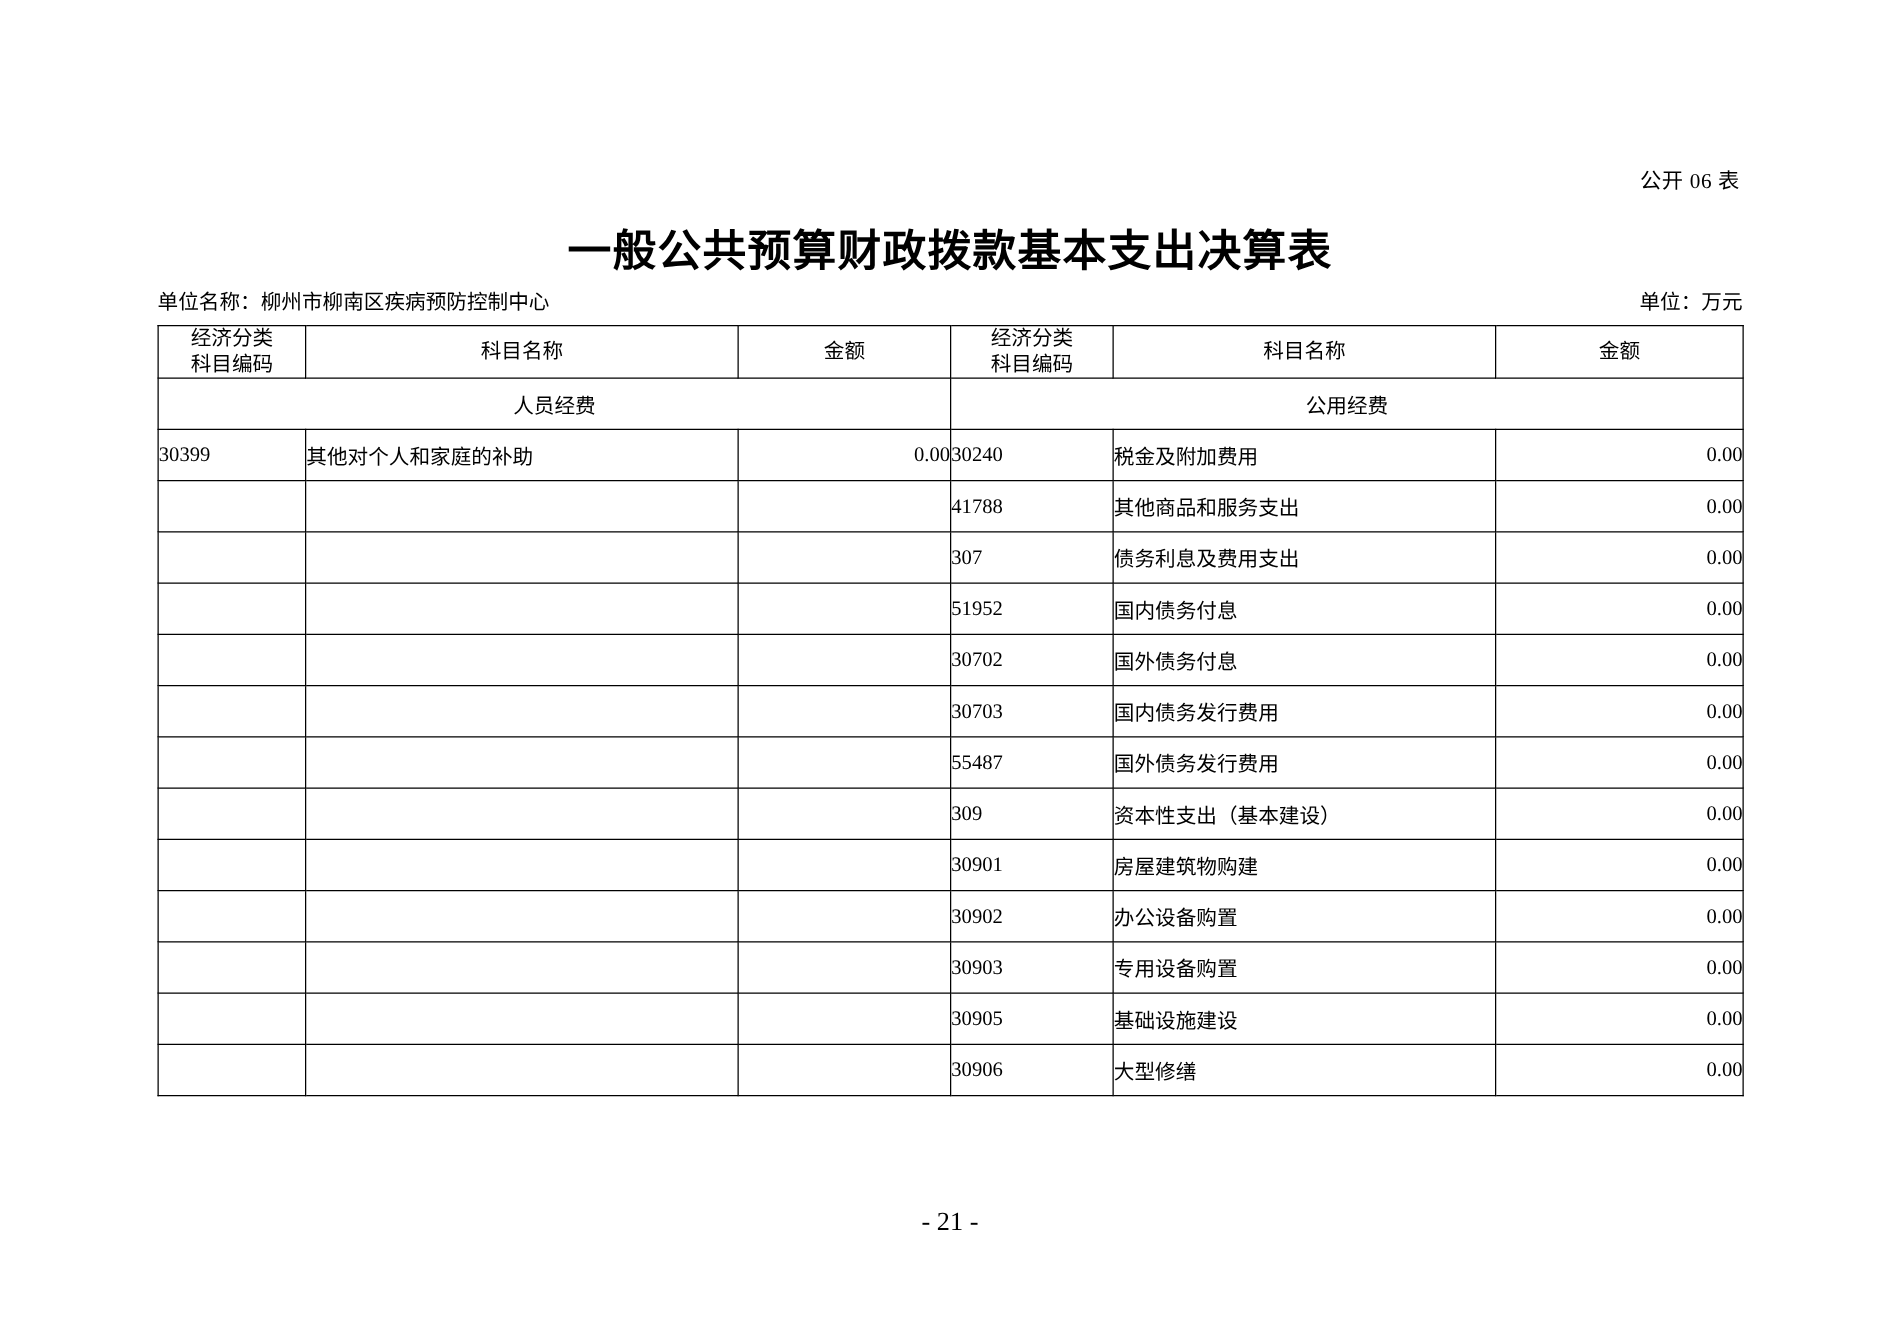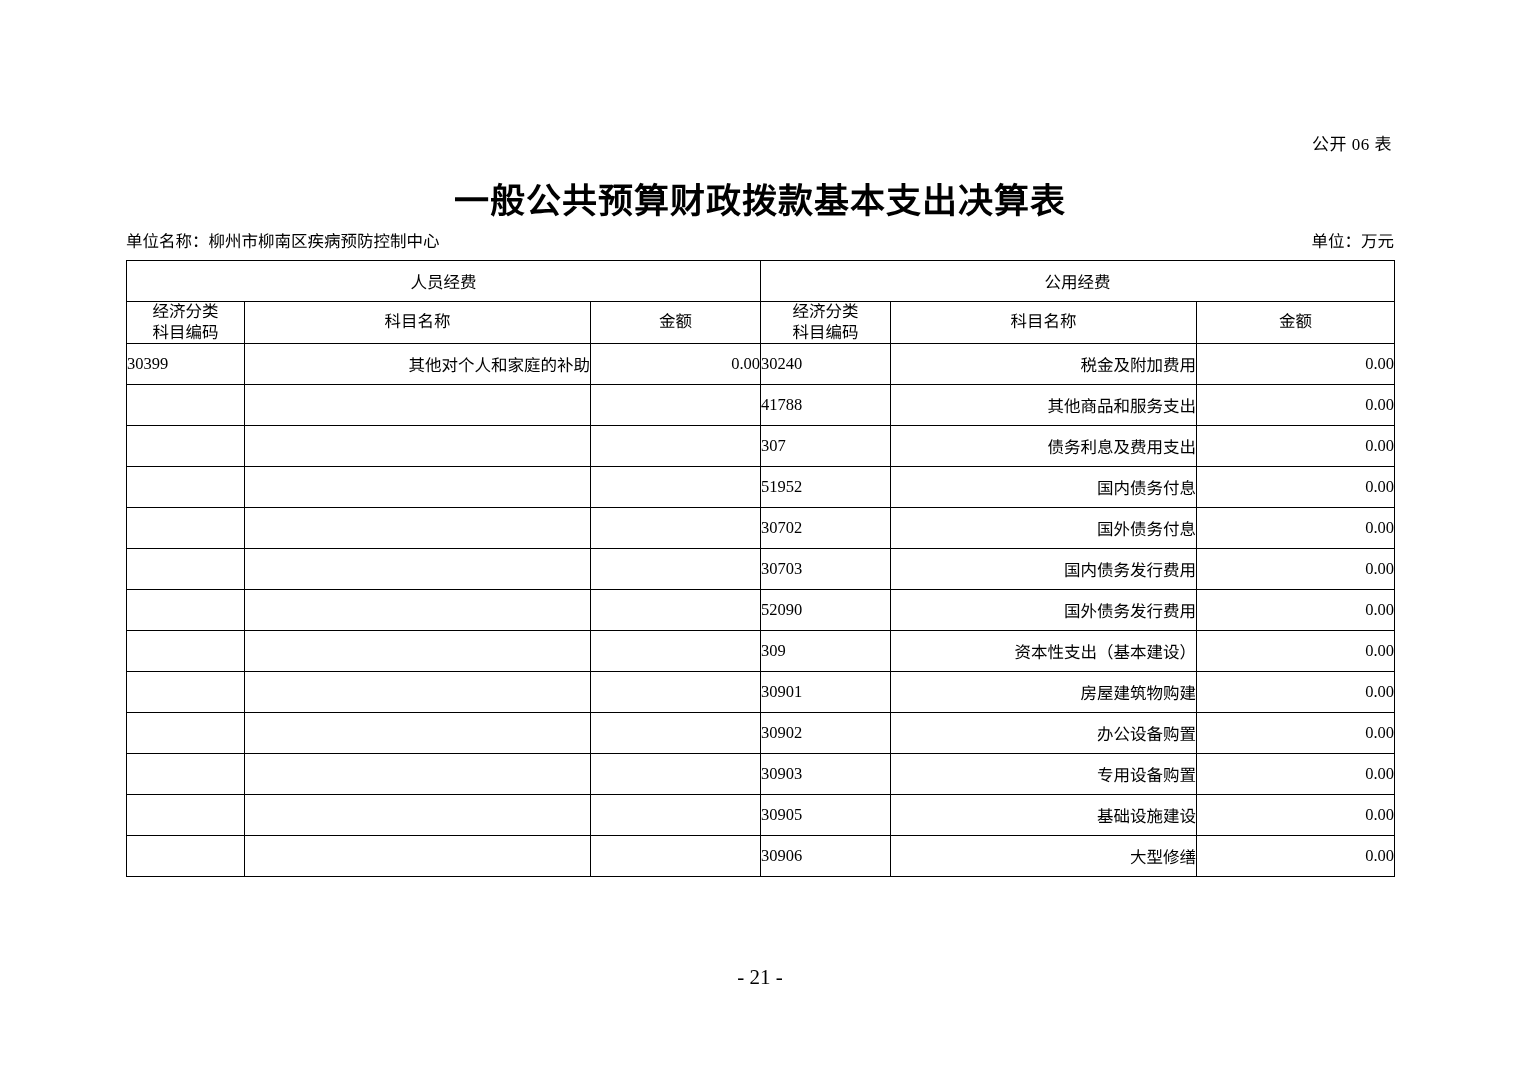--- a/index.html
+++ b/index.html
@@ -78,21 +78,21 @@
     line-height: 1.25;
     height: 60px;
   }
   .col-head .two-line span { display: block; }
 
   td.code {
     text-align: left;
     padding-left: 12px;
   }
   td.name {
-    text-align: right;
+    text-align: left;
     padding-left: 14px;
     margin-left: 36px;
   }
   td.amount {
     text-align: right;
     padding-right: 14px;
   }
 
   .page-number {
     position: absolute;
@@ -120,42 +120,42 @@
   <table class="main">
     <colgroup>
       <col style="width:118px">
       <col style="width:346px">
       <col style="width:170px">
       <col style="width:130px">
       <col style="width:306px">
       <col style="width:198px">
     </colgroup>
     <thead>
-      <tr>
-        <th class="grp-head" colspan="3">人员经费</th>
-        <th class="grp-head" colspan="3">公用经费</th>
-      </tr>
       <tr>
         <th class="col-head">
           <span class="two-line">
             <span>经济分类</span>
             <span>科目编码</span>
           </span>
         </th>
         <th class="col-head">科目名称</th>
         <th class="col-head">金额</th>
         <th class="col-head">
           <span class="two-line">
             <span>经济分类</span>
             <span>科目编码</span>
           </span>
         </th>
         <th class="col-head">科目名称</th>
         <th class="col-head">金额</th>
       </tr>
+      <tr>
+        <th class="grp-head" colspan="3">人员经费</th>
+        <th class="grp-head" colspan="3">公用经费</th>
+      </tr>
     </thead>
     <tbody>
       <tr>
         <td class="code">30399</td>
         <td class="name">其他对个人和家庭的补助</td>
         <td class="amount">0.00</td>
         <td class="code">30240</td>
         <td class="name">税金及附加费用</td>
         <td class="amount">0.00</td>
       </tr>
@@ -196,21 +196,21 @@
         <td class="name"></td>
         <td class="amount"></td>
         <td class="code">30703</td>
         <td class="name">国内债务发行费用</td>
         <td class="amount">0.00</td>
       </tr>
       <tr>
         <td class="code"></td>
         <td class="name"></td>
         <td class="amount"></td>
-        <td class="code">52090</td>
+        <td class="code">55487</td>
         <td class="name">国外债务发行费用</td>
         <td class="amount">0.00</td>
       </tr>
       <tr>
         <td class="code"></td>
         <td class="name"></td>
         <td class="amount"></td>
         <td class="code">309</td>
         <td class="name">资本性支出（基本建设）</td>
         <td class="amount">0.00</td>

